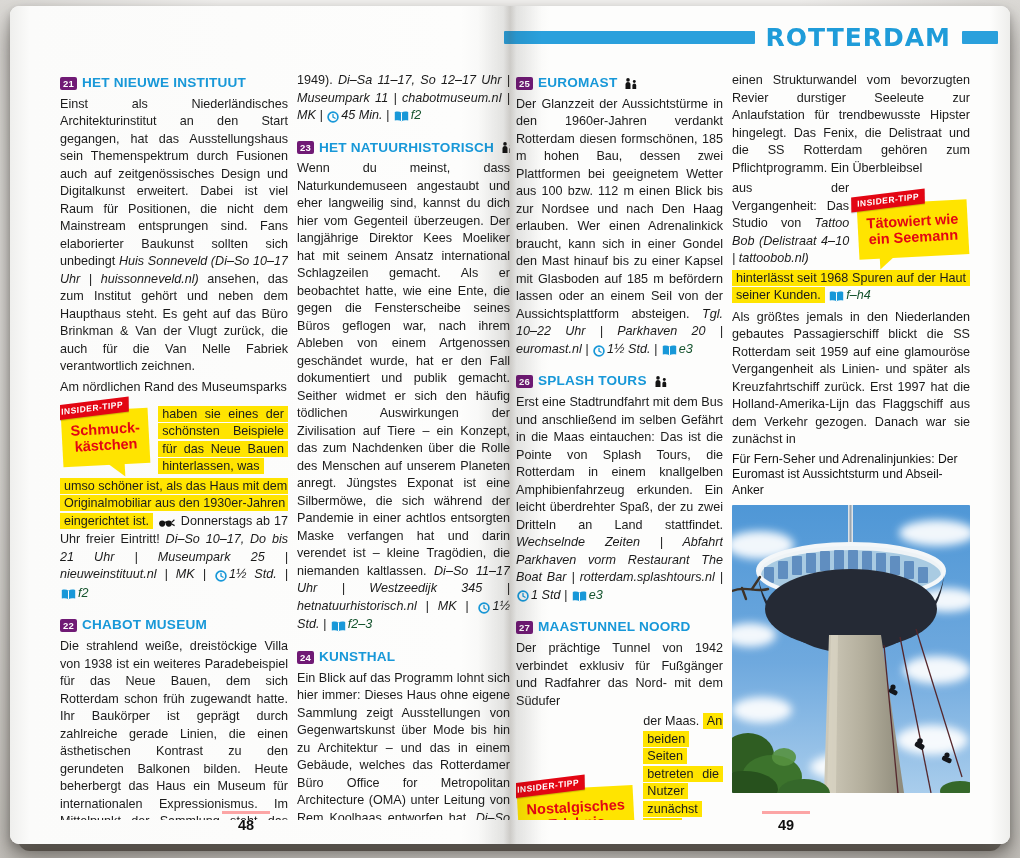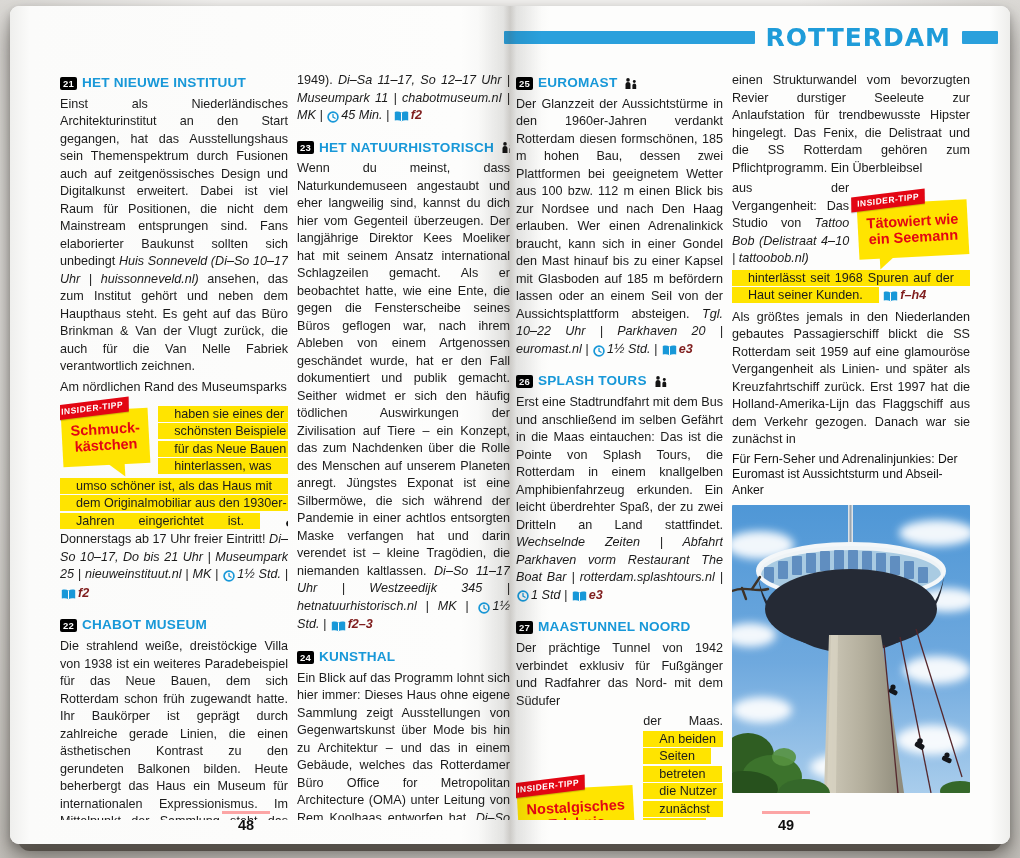--- a/index.html
+++ b/index.html
@@ -55,29 +55,29 @@
   #colR1{left:506px;width:207px;}
   #colR2{left:722px;width:238px;}
 
   .sec-head{
     display:flex;align-items:center;gap:5px;margin:13px 0 3px;
     color:#1898d8;font-weight:bold;font-size:13.6px;letter-spacing:.2px;text-align:left;
     white-space:nowrap;
   }
   .col > .sec-head:first-child, .col > .section:first-child .sec-head{margin-top:2px;}
   .badge{
-    background:#000000;color:#fff;font-size:9.5px;font-weight:bold;
+    background:#701a75;color:#fff;font-size:9.5px;font-weight:bold;
     min-width:15px;height:13px;line-height:13px;text-align:center;border-radius:2px;padding:0 1px;
     flex:0 0 auto;
   }
   .hicons{display:inline-flex;align-items:center;gap:3px;}
   p.body{margin:0 0 3px;}
   .it{font-style:italic;}
-  .hl{background:#ffe400;padding:1px 16px;-webkit-box-decoration-break:clone;box-decoration-break:clone;}
-  .mapref{color:#7f1d1d;font-style:italic;white-space:nowrap;font-weight:bold;}
+  .hl{background:#ffe400;padding:1px 4px;-webkit-box-decoration-break:clone;box-decoration-break:clone;}
+  .mapref{color:#14532d;font-style:italic;white-space:nowrap;font-weight:normal;}
   .icn{display:inline-block;vertical-align:-1px;margin:0 2px 0 1px;}
   .icn svg{display:inline-block;vertical-align:middle;}
 
   
   .row{display:flex;gap:7px;align-items:flex-end;margin:3px 0 2px;}
   .rowtxt{flex:1;min-width:0;}
   .tipcol{flex:0 0 auto;}
 
   .tip{position:relative;display:inline-block;margin:11px 2px 10px 2px;}
   .tip .tag{

